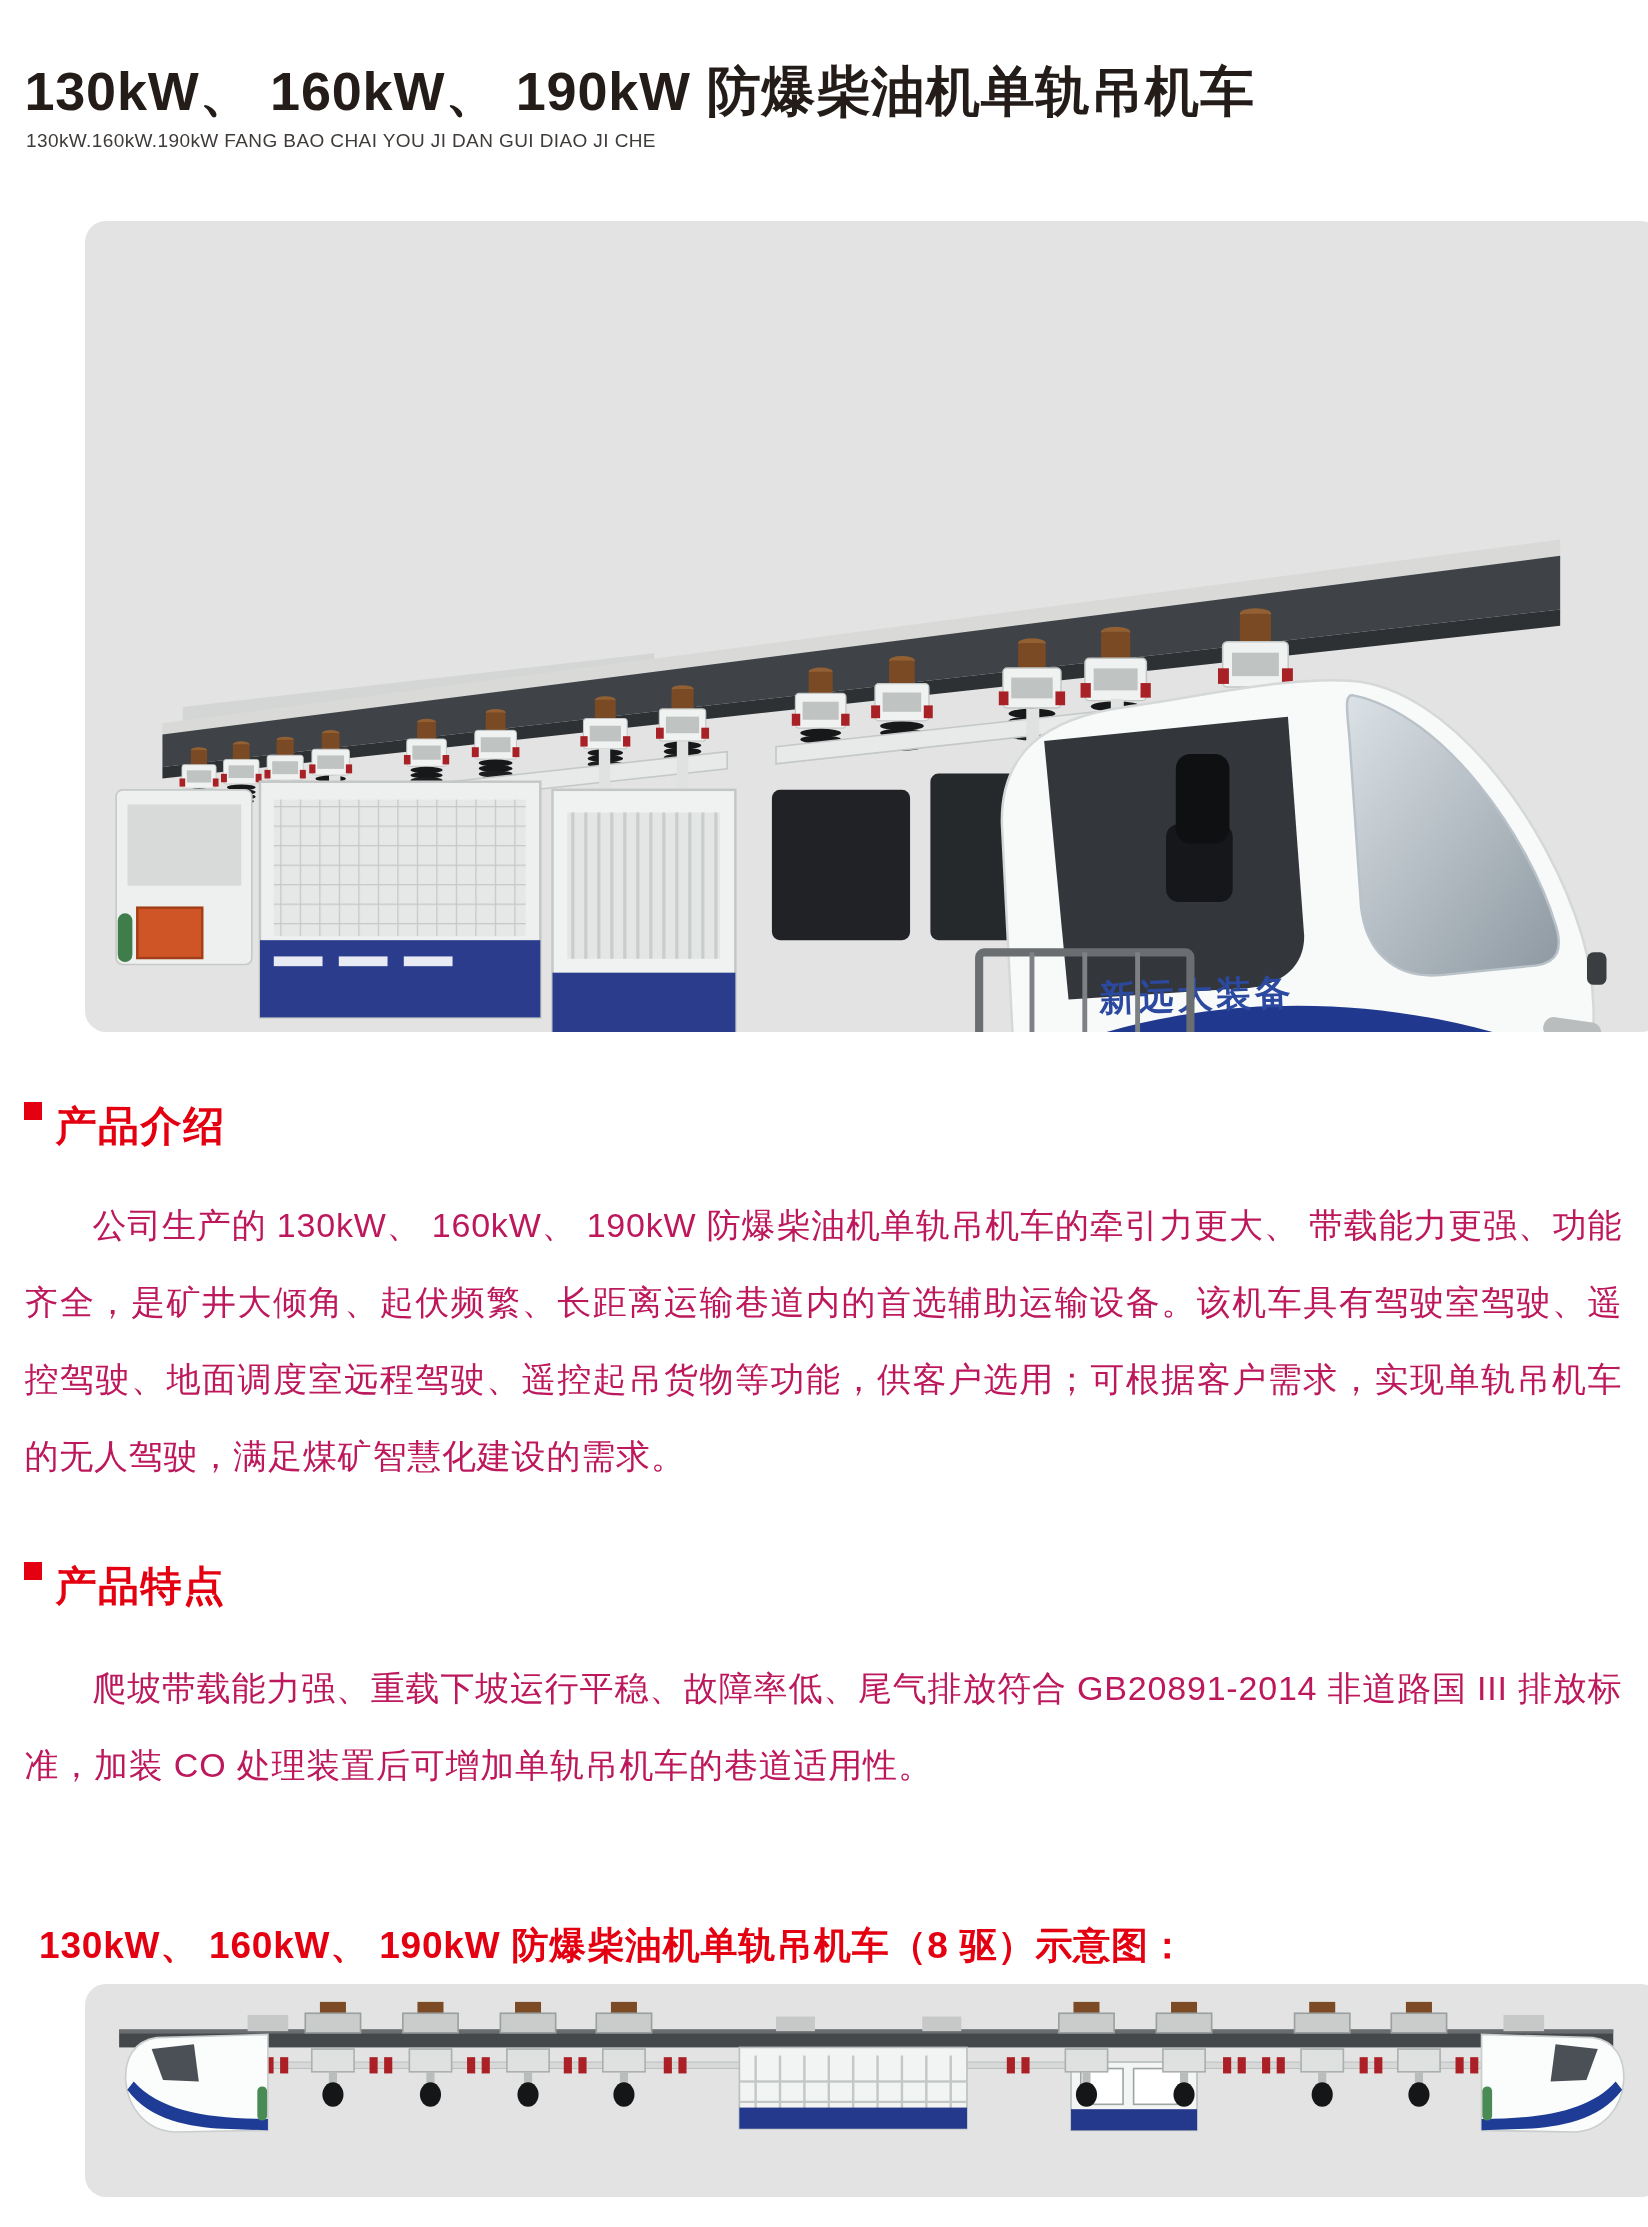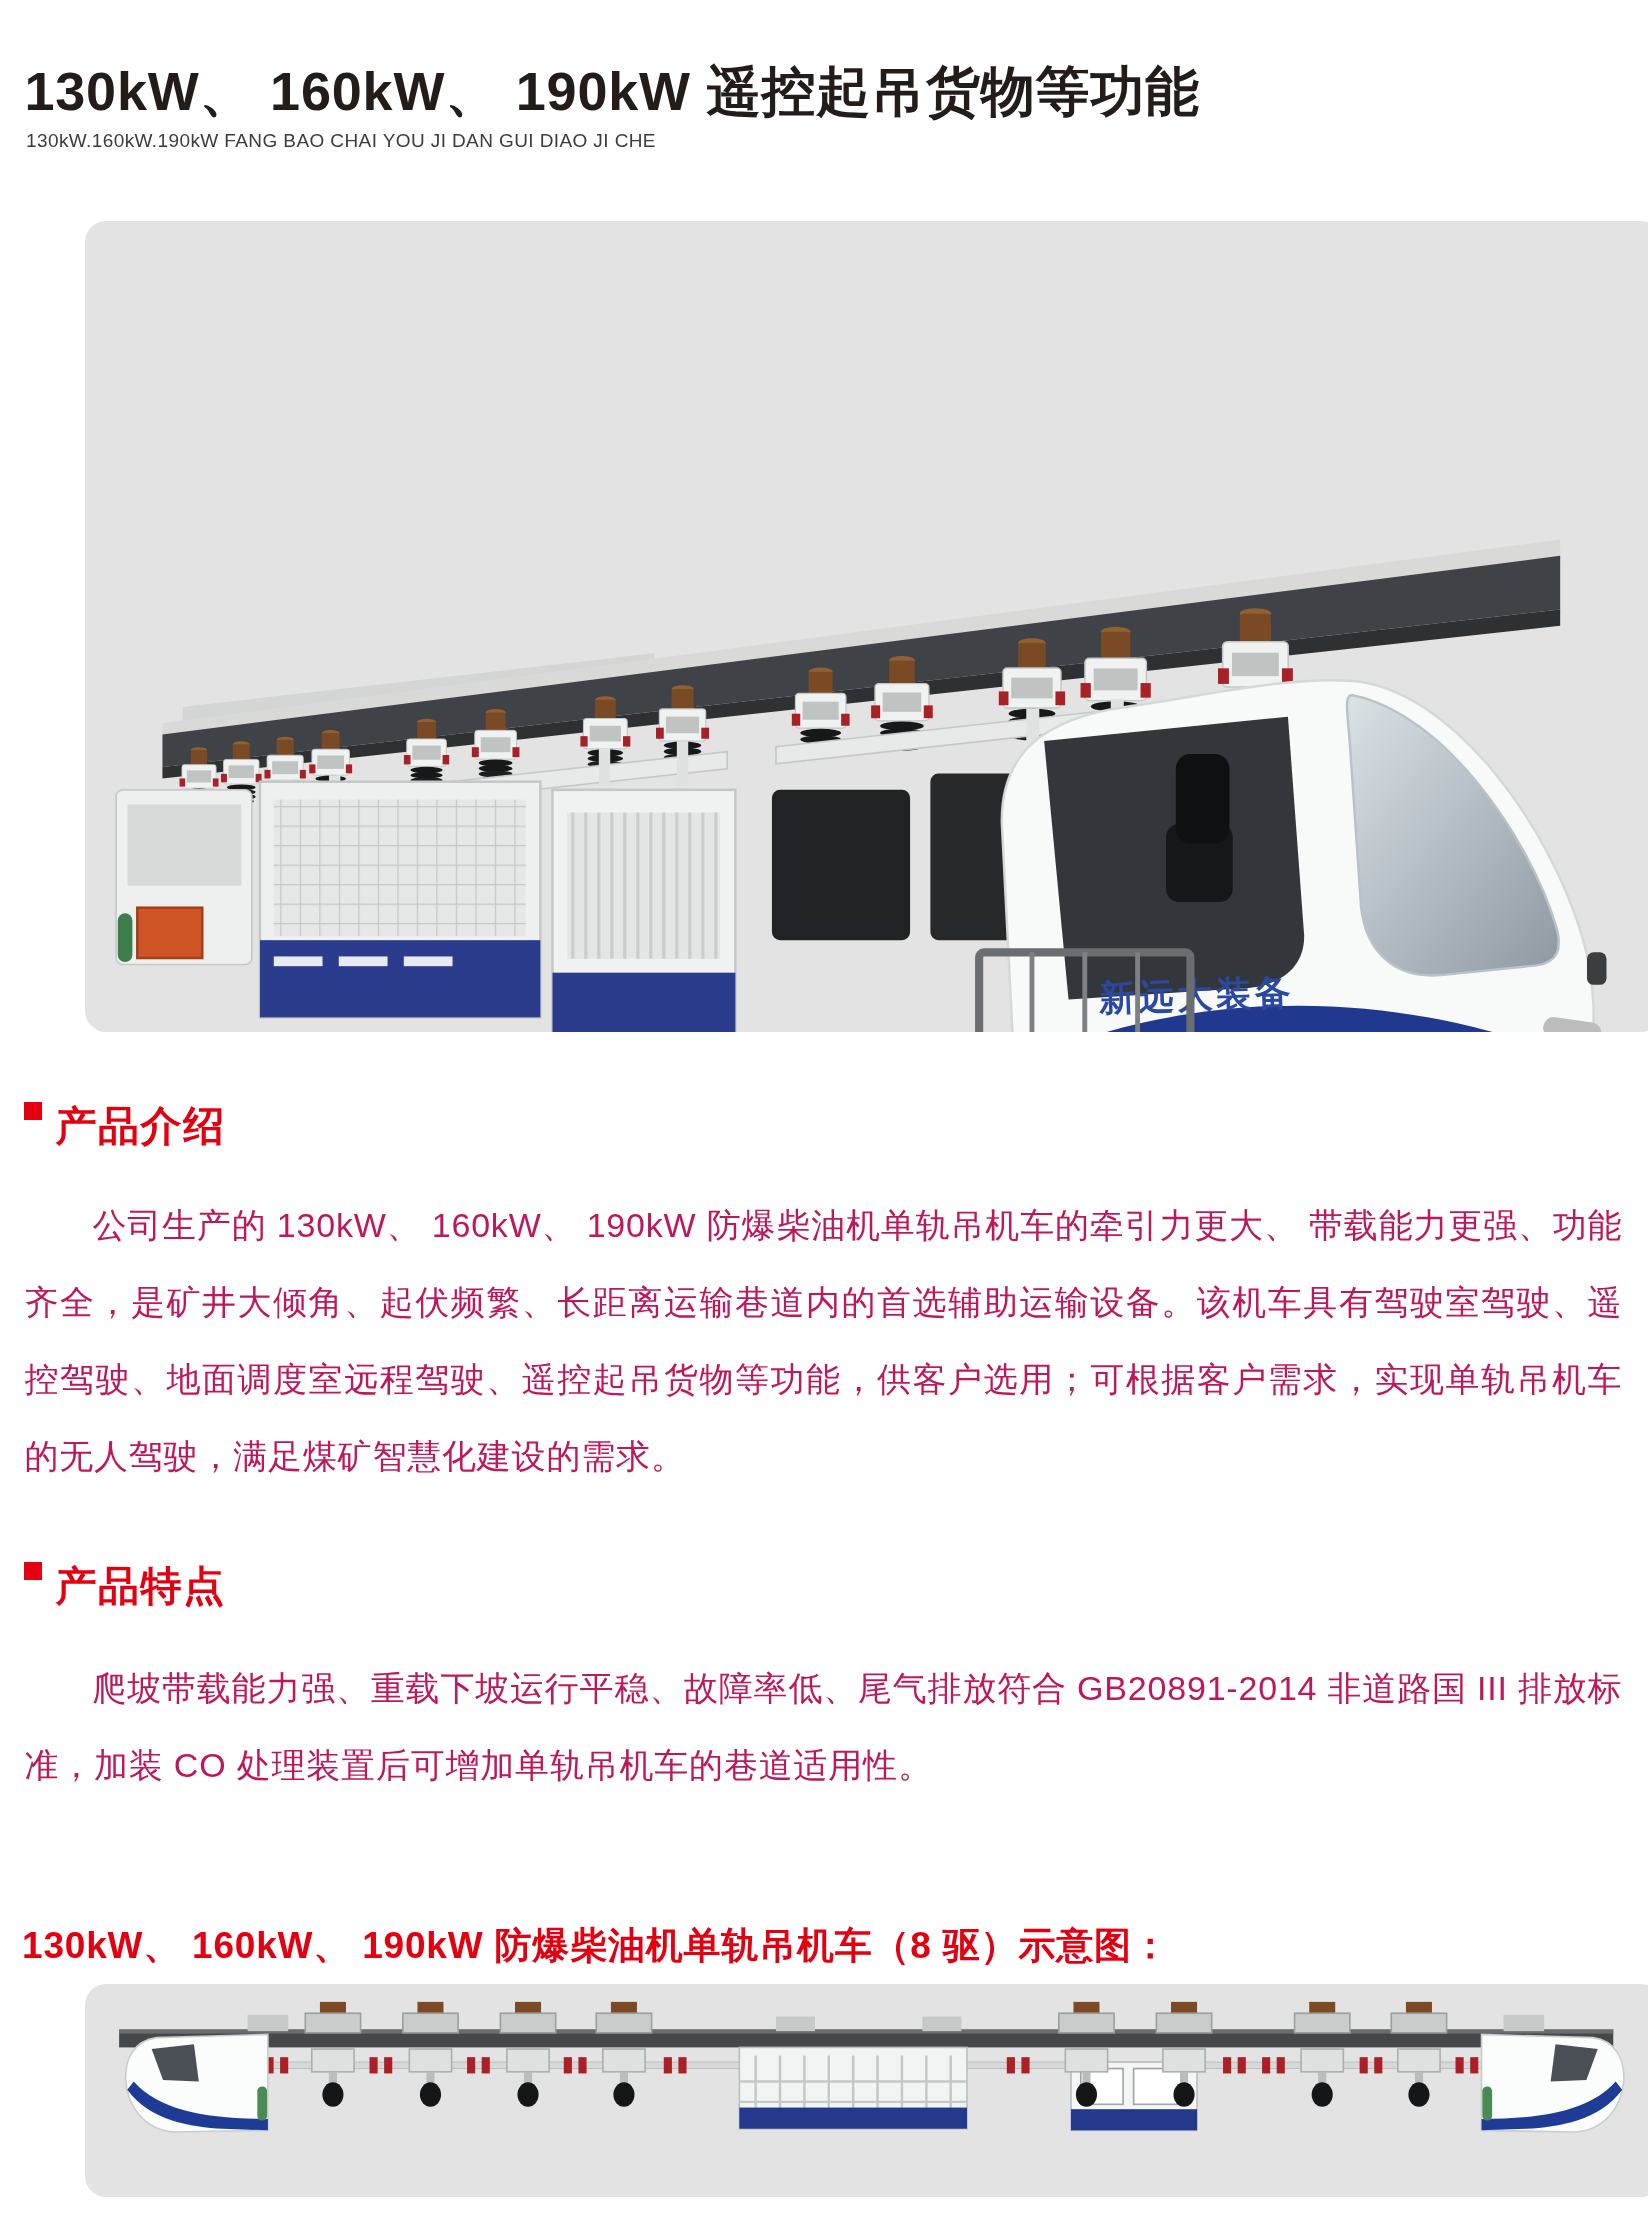--- a/index.html
+++ b/index.html
@@ -33,29 +33,29 @@
   #intro-heading{top:1099px;}
   #features-heading{top:1559px;}
   .body-paragraph{
     position:absolute;left:24.4px;width:1598px;
     font-size:34px;line-height:77px;color:#be185d;
     text-align:justify;text-indent:2em;letter-spacing:0.8px;
   }
   #intro-paragraph{top:1153px;}
   #features-paragraph{top:1616px;}
   .diagram-heading{
-    position:absolute;left:22px;top:1884px;width:1593px;
+    position:absolute;left:39px;top:1884px;width:1593px;
     font-size:37px;font-weight:700;color:#e50011;letter-spacing:0.8px;white-space:nowrap;
   }
   svg{display:block;}
 </style>
 </head>
 <body>
 
-<h1 class="page-title">130kW、 160kW、 190kW 遥控起吊货物等功能</h1>
+<h1 class="page-title">130kW、 160kW、 190kW 防爆柴油机单轨吊机车</h1>
 <p class="page-subtitle">130kW.160kW.190kW FANG BAO CHAI YOU JI DAN GUI DIAO JI CHE</p>
 
 <figure class="figure-box" id="hero-box">
   <svg viewBox="0 0 1940 998" width="1577" height="811">
     <defs>
       <linearGradient id="glassGrad" x1="0" y1="0" x2="1" y2="1">
         <stop offset="0" stop-color="#dbe2e6"></stop>
         <stop offset="1" stop-color="#8d98a1"></stop>
       </linearGradient>
       <pattern id="mesh" width="24" height="24" patternUnits="userSpaceOnUse">

